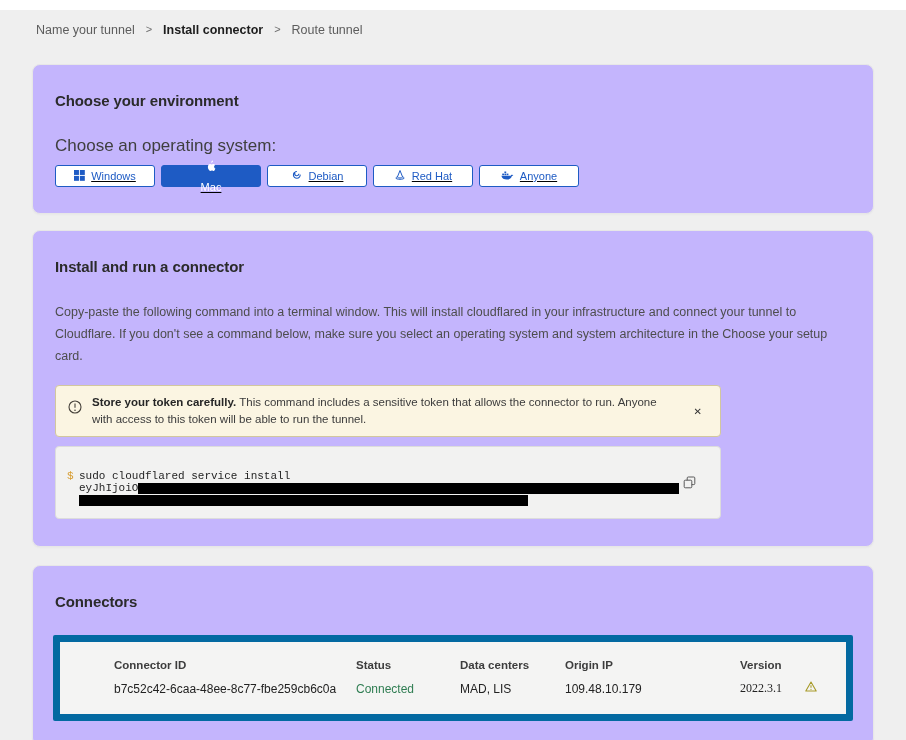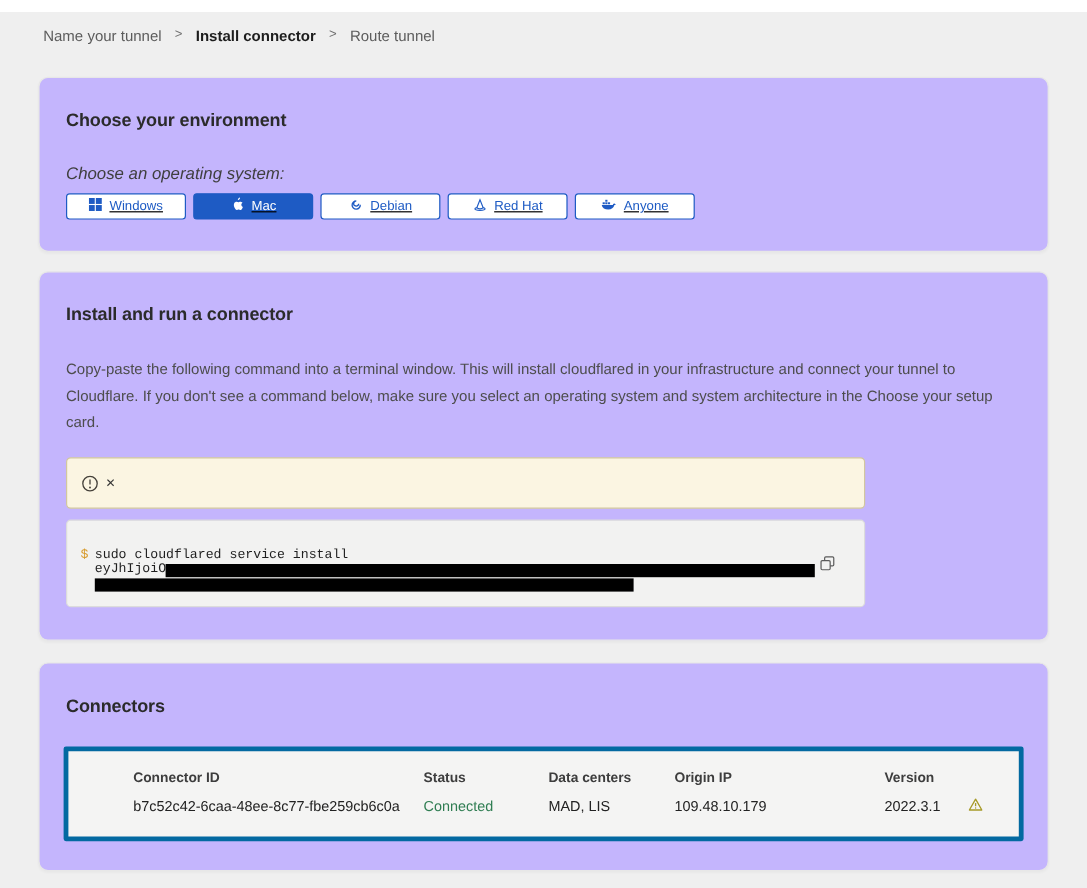--- a/index.html
+++ b/index.html
@@ -11,26 +11,26 @@
   .breadcrumb { padding:13px 0 0 36px; font-size:12.5px; color:#5c5c5c; display:flex; align-items:flex-start; }
   .crumb { color:#5c5c5c; }
   .crumb.active { color:#1d1d1d; font-weight:bold; }
   .crumb-sep { margin:0 11px; color:#6e6e6e; font-size:11px; }
 
   
   .card { margin:0 32px; background:#c4b5fd; border:1px solid #e7e7e7; border-radius:8px; box-shadow:0 1px 2px rgba(0,0,0,0.03); }
   .card-title { font-size:15px; font-weight:bold; color:#2b2b2b; letter-spacing:-0.1px; }
 
   .card-env { margin-top:27px; padding:27px 22px 26px 22px; }
-  .os-label { margin-top:27px; font-size:14px; color:#3f3f3f;font-style:italic; }
+  .os-label { margin-top:27px; font-size:17px; color:#3f3f3f; }
   .os-row { margin-top:9px; display:flex; gap:6px;text-decoration:underline; }
   .os-btn { width:100px; height:22px; display:flex; align-items:center; justify-content:center; gap:6px;
             border:1px solid #1e5bc4; border-radius:3px; background:#ffffff; color:#1e5bc4;
             font-size:11px; font-family:"Liberation Sans",sans-serif; cursor:pointer; }
-  .os-btn.selected { background:#1e5bc4; color:#ffffff; }
+  .os-btn.selected { background:#1e5bc4; color:#ffffff;flex-direction:column; }
   .os-btn svg { flex:0 0 auto; }
 
   .card-install { margin-top:16px; padding:27px 22px 27px 22px; }
   .install-desc { margin-top:26px; font-size:12.5px; line-height:22px; color:#4d4d4d; max-width:795px; }
 
   .warn-banner { margin-top:18px; width:666px; background:#fbf5e2; border:1px solid #d2c79e; border-radius:4px;
                  display:flex; align-items:flex-start; padding:8px 12px 8px 12px; }
   .warn-icon { margin-top:6px; color:#45413a; }
   .warn-text { margin-left:10px; font-size:11.5px; line-height:17px; color:#3b3b3b; flex:1; padding-right:14px; }
   .warn-text b { color:#262626; }
@@ -43,27 +43,27 @@
   .code-prompt { position:absolute; left:-12px; top:0; color:#d79a2b; }
   .code-line { white-space:pre; line-height:11.5px; padding:0; }
   .code-line.l2 { line-height:13px; }
   .bar { display:inline-block; background:#000; height:11px; vertical-align:top; }
   .bar1 { width:541px; }
   .bar2 { width:449px; }
   .copy-btn { position:absolute; right:22px; top:27px; background:transparent; border:none; cursor:pointer; color:#5b5b5b; padding:2px; }
 
   .card-connectors { margin-top:18px; padding:27px 20px 24px 20px; }
   .card-connectors .card-title { padding-left:2px; }
-  .conn-table { margin-top:25px; background:#f4f4f3; border:4px solid #0369a1; border-radius:2px;
+  .conn-table { margin-top:25px; background:#f4f4f3; border:7px solid #0369a1; border-radius:2px;
                 padding:17px 10px 18px 54px; }
   .conn-row { display:grid; grid-template-columns:242px 104px 105px 175px auto; align-items:center; }
   .conn-head { font-size:11.5px; font-weight:bold; color:#3d3d3d; }
   .conn-vals { margin-top:10px; font-size:12px; color:#222222; }
   .status-connected { color:#2f7d52; }
-  .version-cell { display:flex; align-items:flex-end; gap:23px; }
+  .version-cell { display:flex; align-items:flex-end; gap:23px;font-family:Liberation Serif, serif; }
 </style>
 </head>
 <body>
 
 <div class="top-strip"></div>
 
 <nav class="breadcrumb">
   <span class="crumb">Name your tunnel</span>
   <span class="crumb-sep">&gt;</span>
   <span class="crumb active">Install connector</span>
@@ -138,20 +138,21 @@
   <p class="install-desc">Copy-paste the following command into a terminal window. This will install cloudflared in your infrastructure and connect your tunnel to Cloudflare. If you don't see a command below, make sure you select an operating system and system architecture in the Choose your setup card.</p>
 
   <div class="warn-banner">
     <span class="warn-icon">
       <svg width="14" height="14" viewBox="0 0 14 14" fill="none" stroke="currentColor" stroke-width="1.1">
           <circle cx="7" cy="7" r="6"></circle>
           <line x1="7" y1="3.6" x2="7" y2="7.8"></line>
           <circle cx="7" cy="10.2" r="0.8" fill="currentColor" stroke="none"></circle>
         </svg>
     </span>
+    <span class="warn-text"><b>Store your token carefully.</b><span> This command includes a sensitive token that allows the connector to run. Anyone with access to this token will be able to run the tunnel.</span></span>
     <button class="warn-close">✕</button>
   </div>
 
   <div class="code-block">
     <div class="code-group">
       <span class="code-prompt">$</span>
       <div class="code-line l2">sudo cloudflared service install</div>
       <div class="code-line"><span>eyJhIjoiO</span><span class="bar bar1"></span></div>
       <div class="code-line"><span class="bar bar2"></span></div>
     </div>

